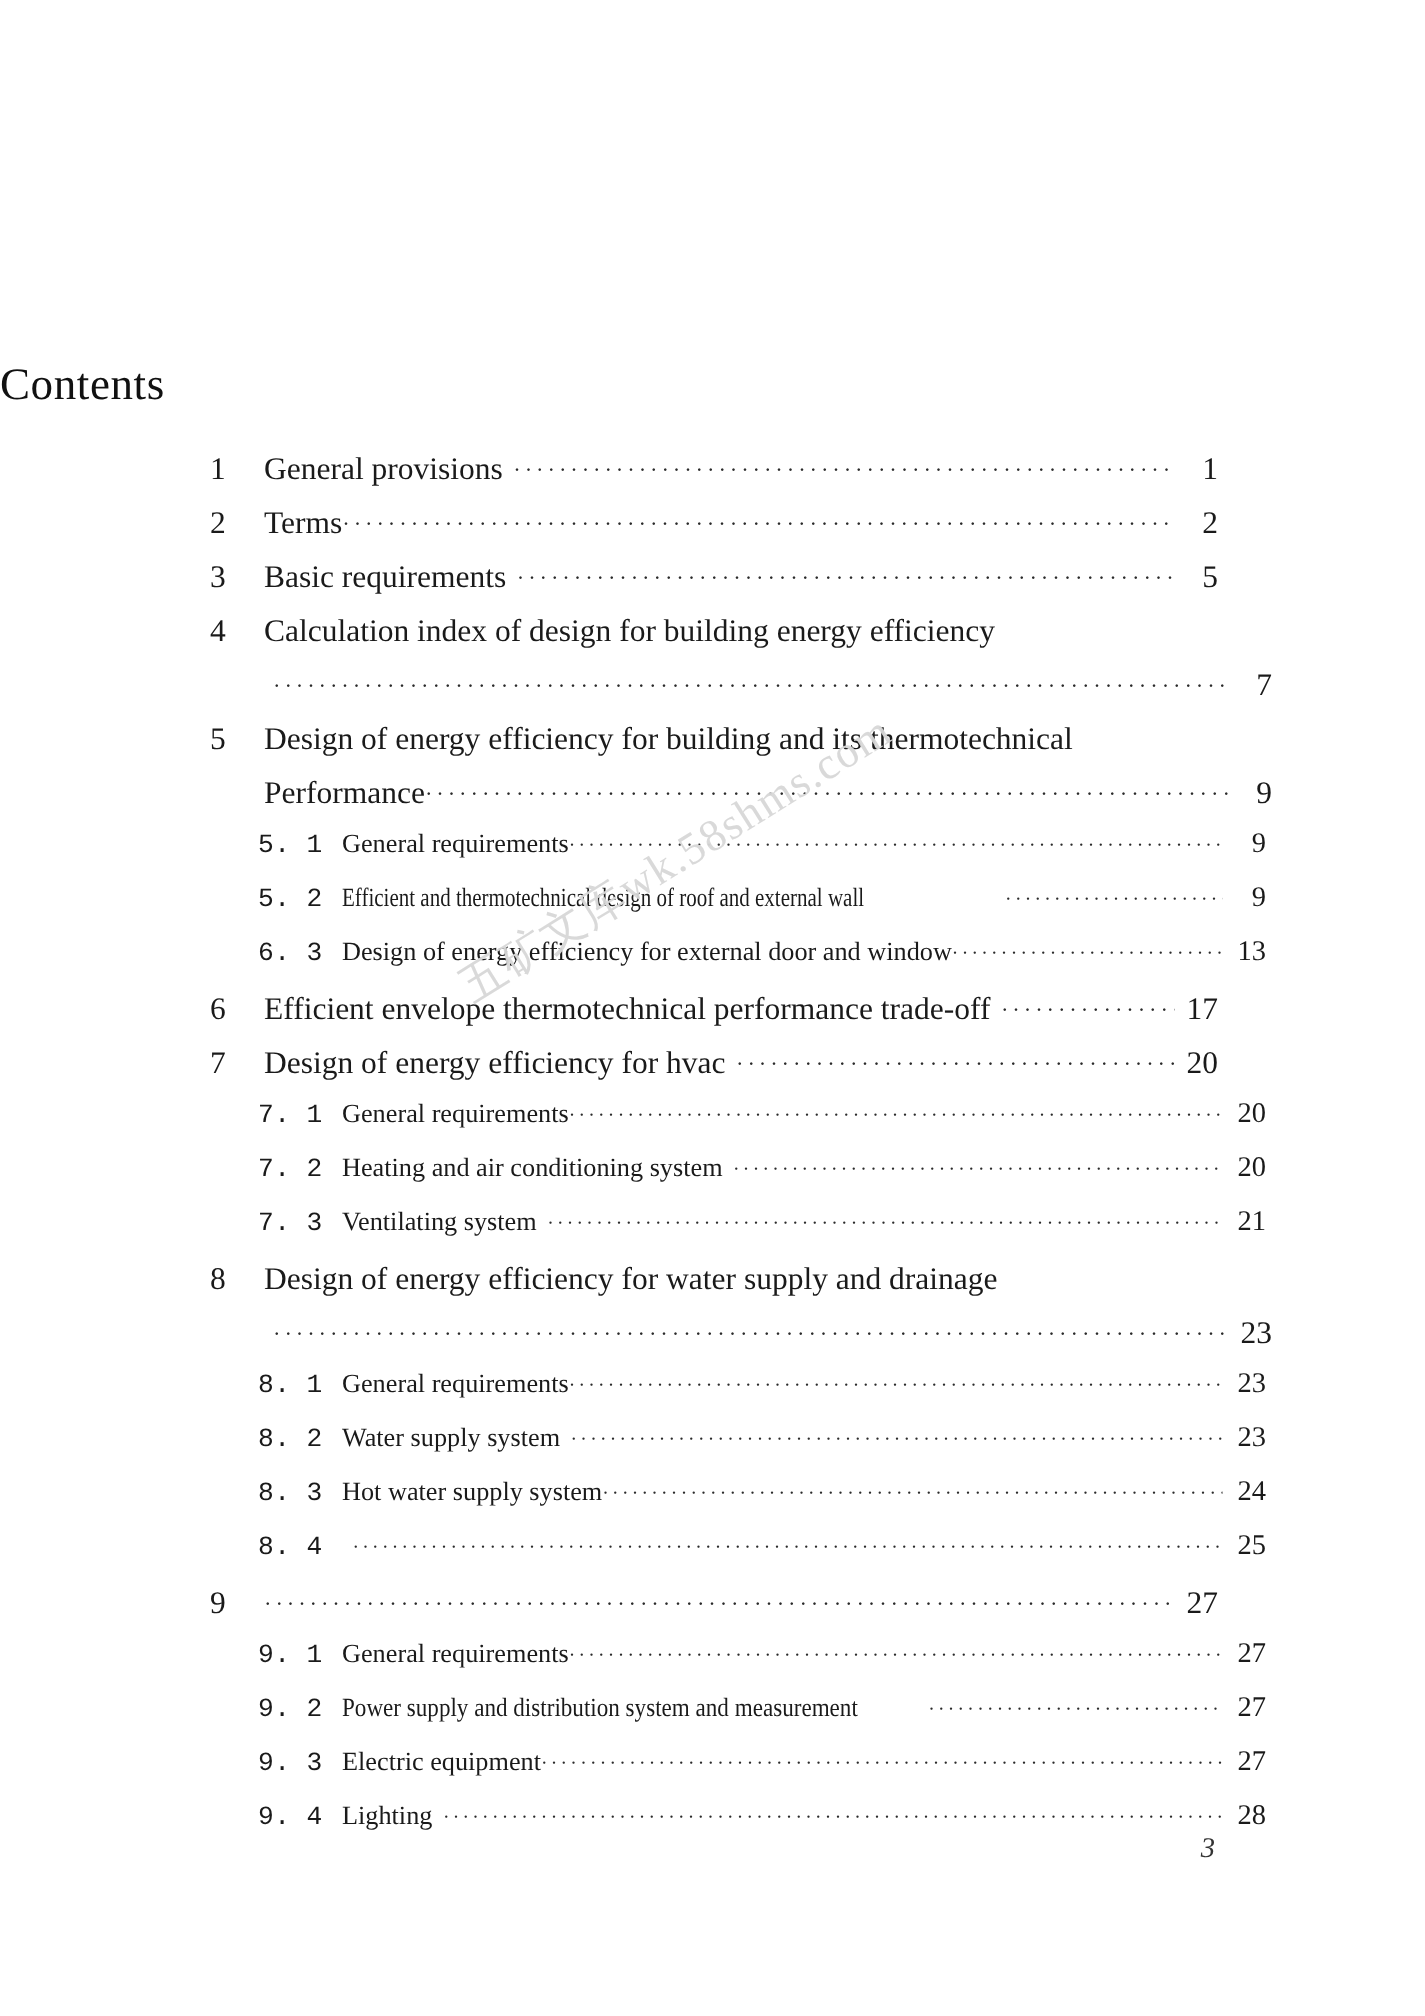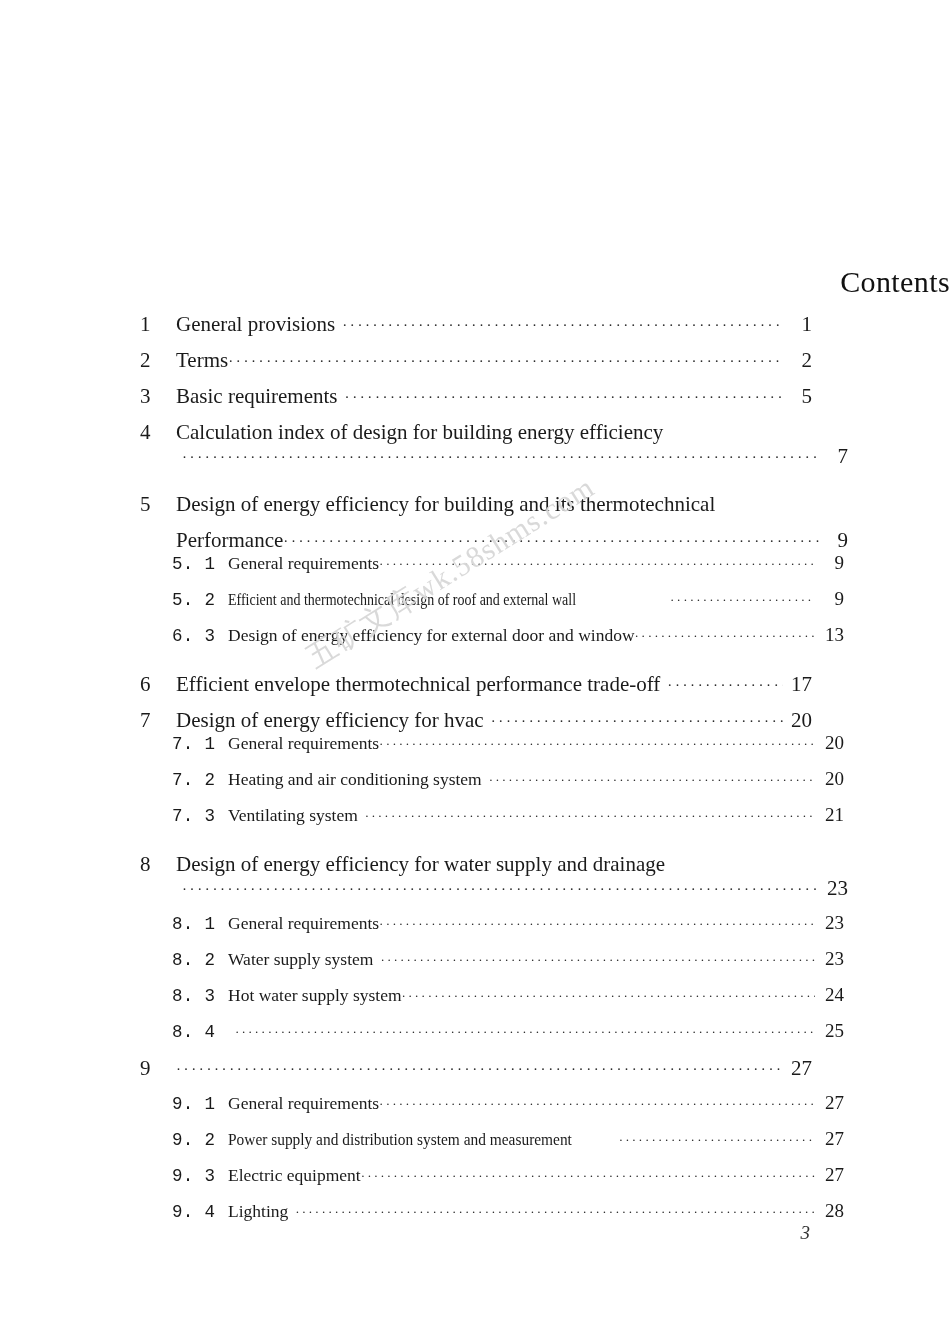--- a/index.html
+++ b/index.html
@@ -45,23 +45,23 @@
   #page {
     position: relative;
     width: 950px;
     height: 1344px;
     z-index: 1;
   }
 
   #page-title {
     position: absolute;
     left: 0;
-    top: 245px;
+    top: 220px;
     width: 950px;
-    text-align: right;
+    text-align: left;
     font-size: 30px;
     font-weight: normal;
     letter-spacing: .4px;
     color: #111;
   }
 
   
   #toc {
     position: absolute;
     left: 140px;
@@ -80,21 +80,20 @@
     height: 36px;
     font-size: 21px;
   }
   .lvl1 .num {
     width: 36px;
     flex: 0 0 36px;
     text-align: left;
   }
   .lvl1 .title {
     white-space: nowrap;
-    margin-top: 12px;
   }
 
   
   .lvl2 {
     height: 36px;
     font-size: 17.5px;
     padding-left: 32px;
   }
   .lvl2 .num {
     width: 56px;

